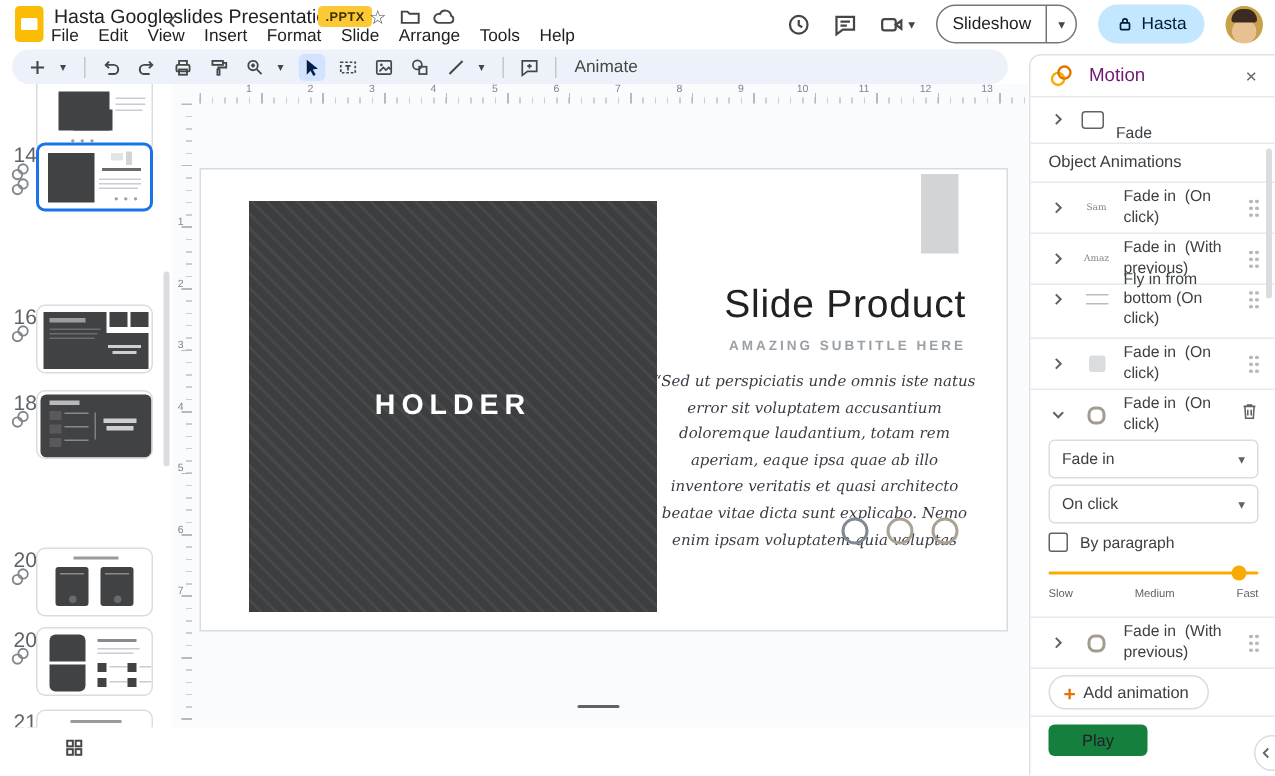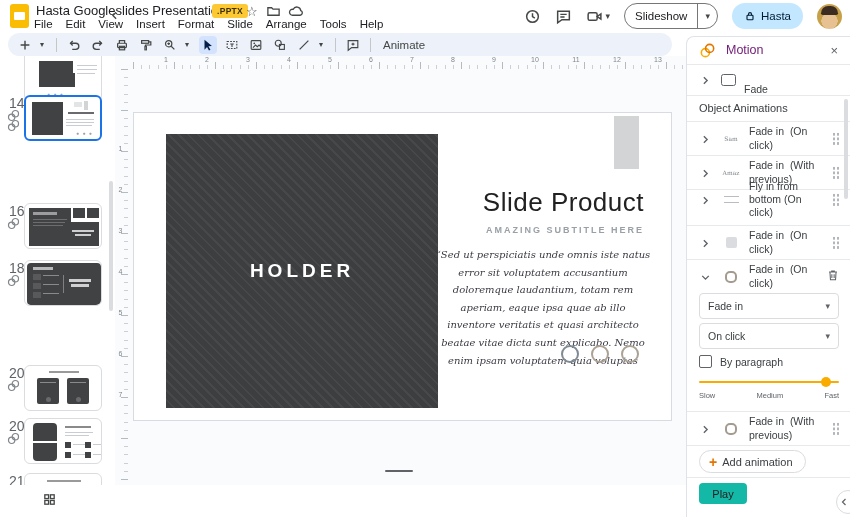--- a/index.html
+++ b/index.html
@@ -116,21 +116,21 @@
   .p-select .sel-caret { margin-left:auto; font-size:9px; color:#5F6368; }
   .cb-row { position:absolute; left:12px; display:flex; align-items:center; gap:8px; }
   .cb { width:13px; height:13px; border:1.7px solid #5F6368; border-radius:2px; }
   .cb-lbl { font-size:10.5px; color:#3C4043; }
   .slider { position:absolute; left:12px; width:140px; }
   .slider .track { position:relative; height:2px; background:#F9AB00; border-radius:1px; }
   .slider .knob { position:absolute; left:87%; top:-4px; width:10px; height:10px; background:#F9AB00; border-radius:50%; }
   .slider .marks { display:flex; justify-content:space-between; font-size:7.5px; color:#5F6368; margin-top:8px; }
   .add-anim { position:absolute; left:12px; display:inline-flex; align-items:center; gap:5px; border:1px solid #DADCE0; border-radius:13px; height:23px; padding:0 12px 0 9px; font-size:11px; color:#3C4043; background:#fff; }
   .add-anim .plus { color:#E37400; font-size:14px; font-weight:bold; line-height:1; }
-  .play-btn { position:absolute; left:12px; width:48px; height:21px; background:#14b8a6; border:none; border-radius:4px; font-size:11px; color:#202124; font-family:inherit; }
+  .play-btn { position:absolute; left:12px; width:66px; height:21px; background:#15803d; border:none; border-radius:4px; font-size:11px; color:#202124; font-family:inherit; }
   .p-scroll { position:absolute; right:2px; top:62px; width:4px; height:100px; background:#DADCE0; border-radius:2px; }
   .panel-collapse { position:absolute; left:836px; top:490px; width:24px; height:24px; border:1px solid #DADCE0; border-radius:50%; background:#fff; display:flex; align-items:center; justify-content:center; color:#5F6368; }
   .panel-collapse svg { width:12px; height:12px; margin-right:8px; }
 </style>
 </head>
 <body>
 
 <div class="app">
 
   <div class="topbar">

